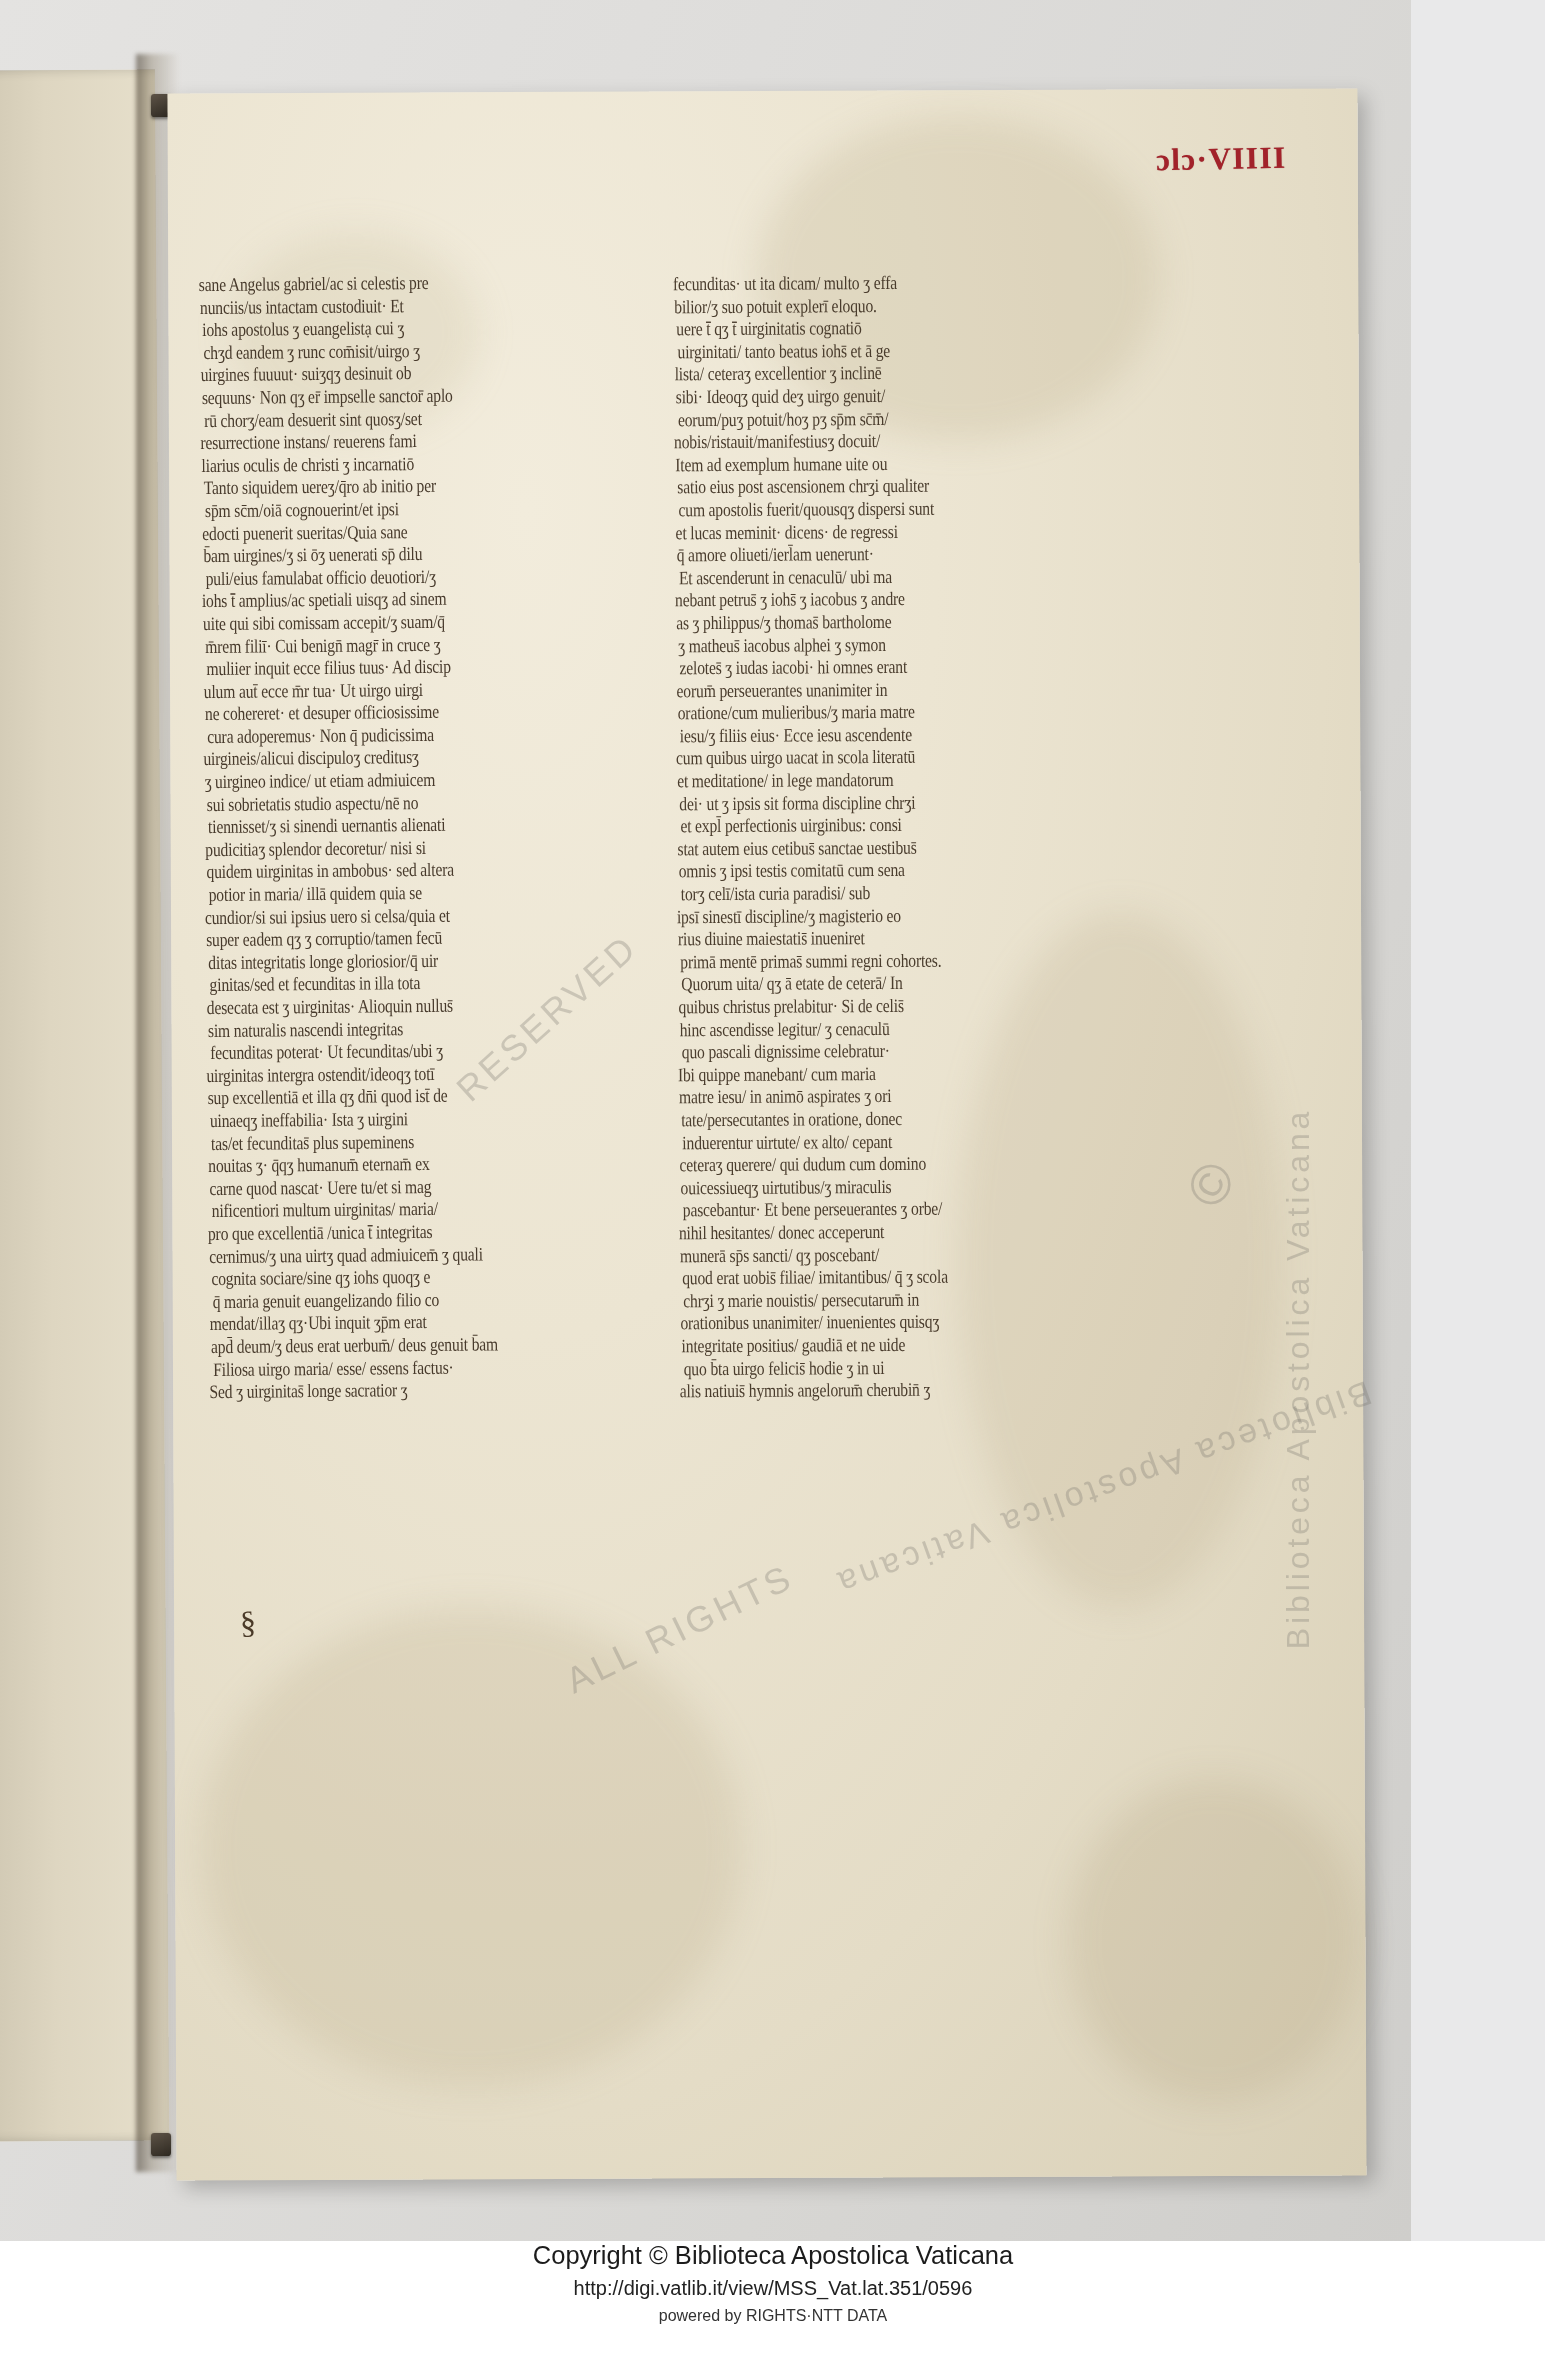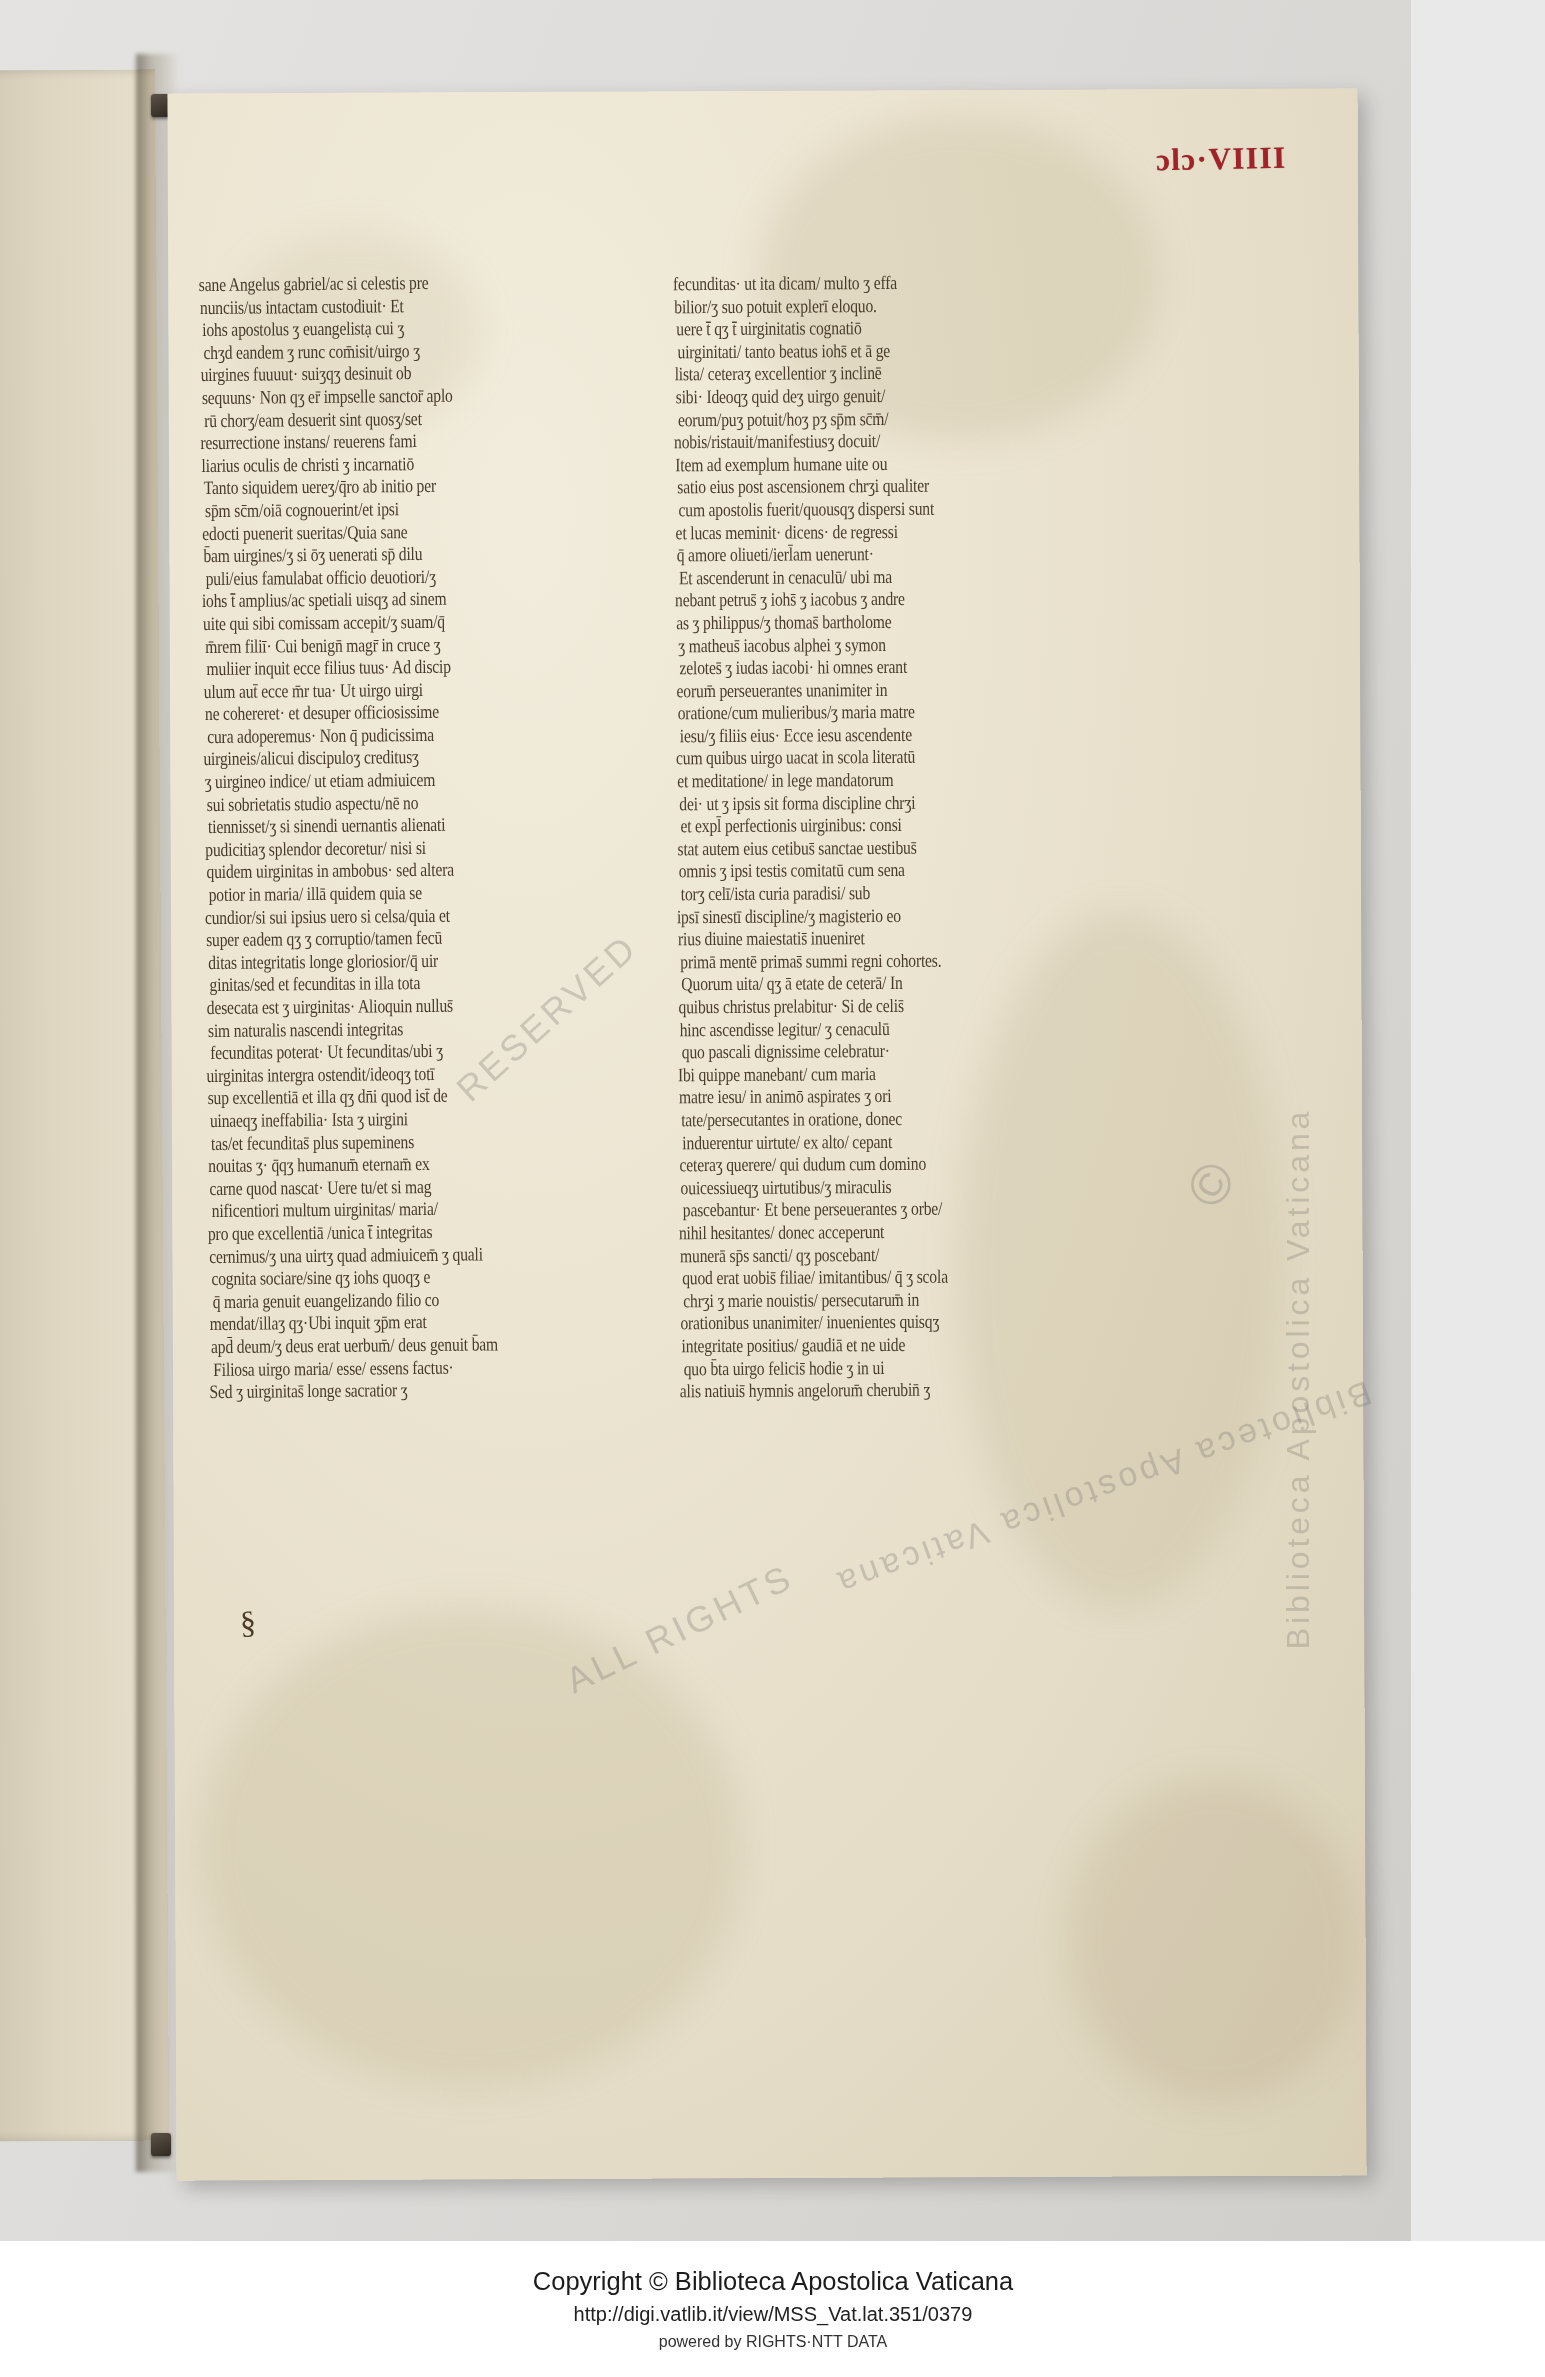--- a/index.html
+++ b/index.html
@@ -179,21 +179,20 @@
 
   
   #footer {
     position: absolute;
     left: 0;
     top: 2241px;
     width: 1546px;
     height: 136px;
     background: #ffffff;
     display: flex;
-    align-items: center;
     justify-content: center;
   }
   .footer-text {
     text-align: center;
     font-family: "Liberation Sans", sans-serif;
     color: #1c1c1c;
   }
   .footer-line1 { font-size: 25.5px; margin-bottom: 7px; }
   .footer-line2 { font-size: 20px; color: #222; margin-bottom: 7px; }
   .footer-line3 { font-size: 16px; color: #333; }
@@ -335,20 +334,20 @@
     <div class="wm wm-3">ALL RIGHTS</div>
     <div class="wm-c">©</div>
     <div class="wm wm-4">Biblioteca Apostolica Vaticana</div>
 
   </div>
 
   <div id="footer">
 
     <div class="footer-text">
       <div class="footer-line1">Copyright © Biblioteca Apostolica Vaticana</div>
-      <div class="footer-line2">http://digi.vatlib.it/view/MSS_Vat.lat.351/0379</div>
+      <div class="footer-line2">http://digi.vatlib.it/view/MSS_Vat.lat.351/0596</div>
       <div class="footer-line3">powered by RIGHTS·NTT DATA</div>
     </div>
 
   </div>
 
 </div>
 
 
 </body></html>

